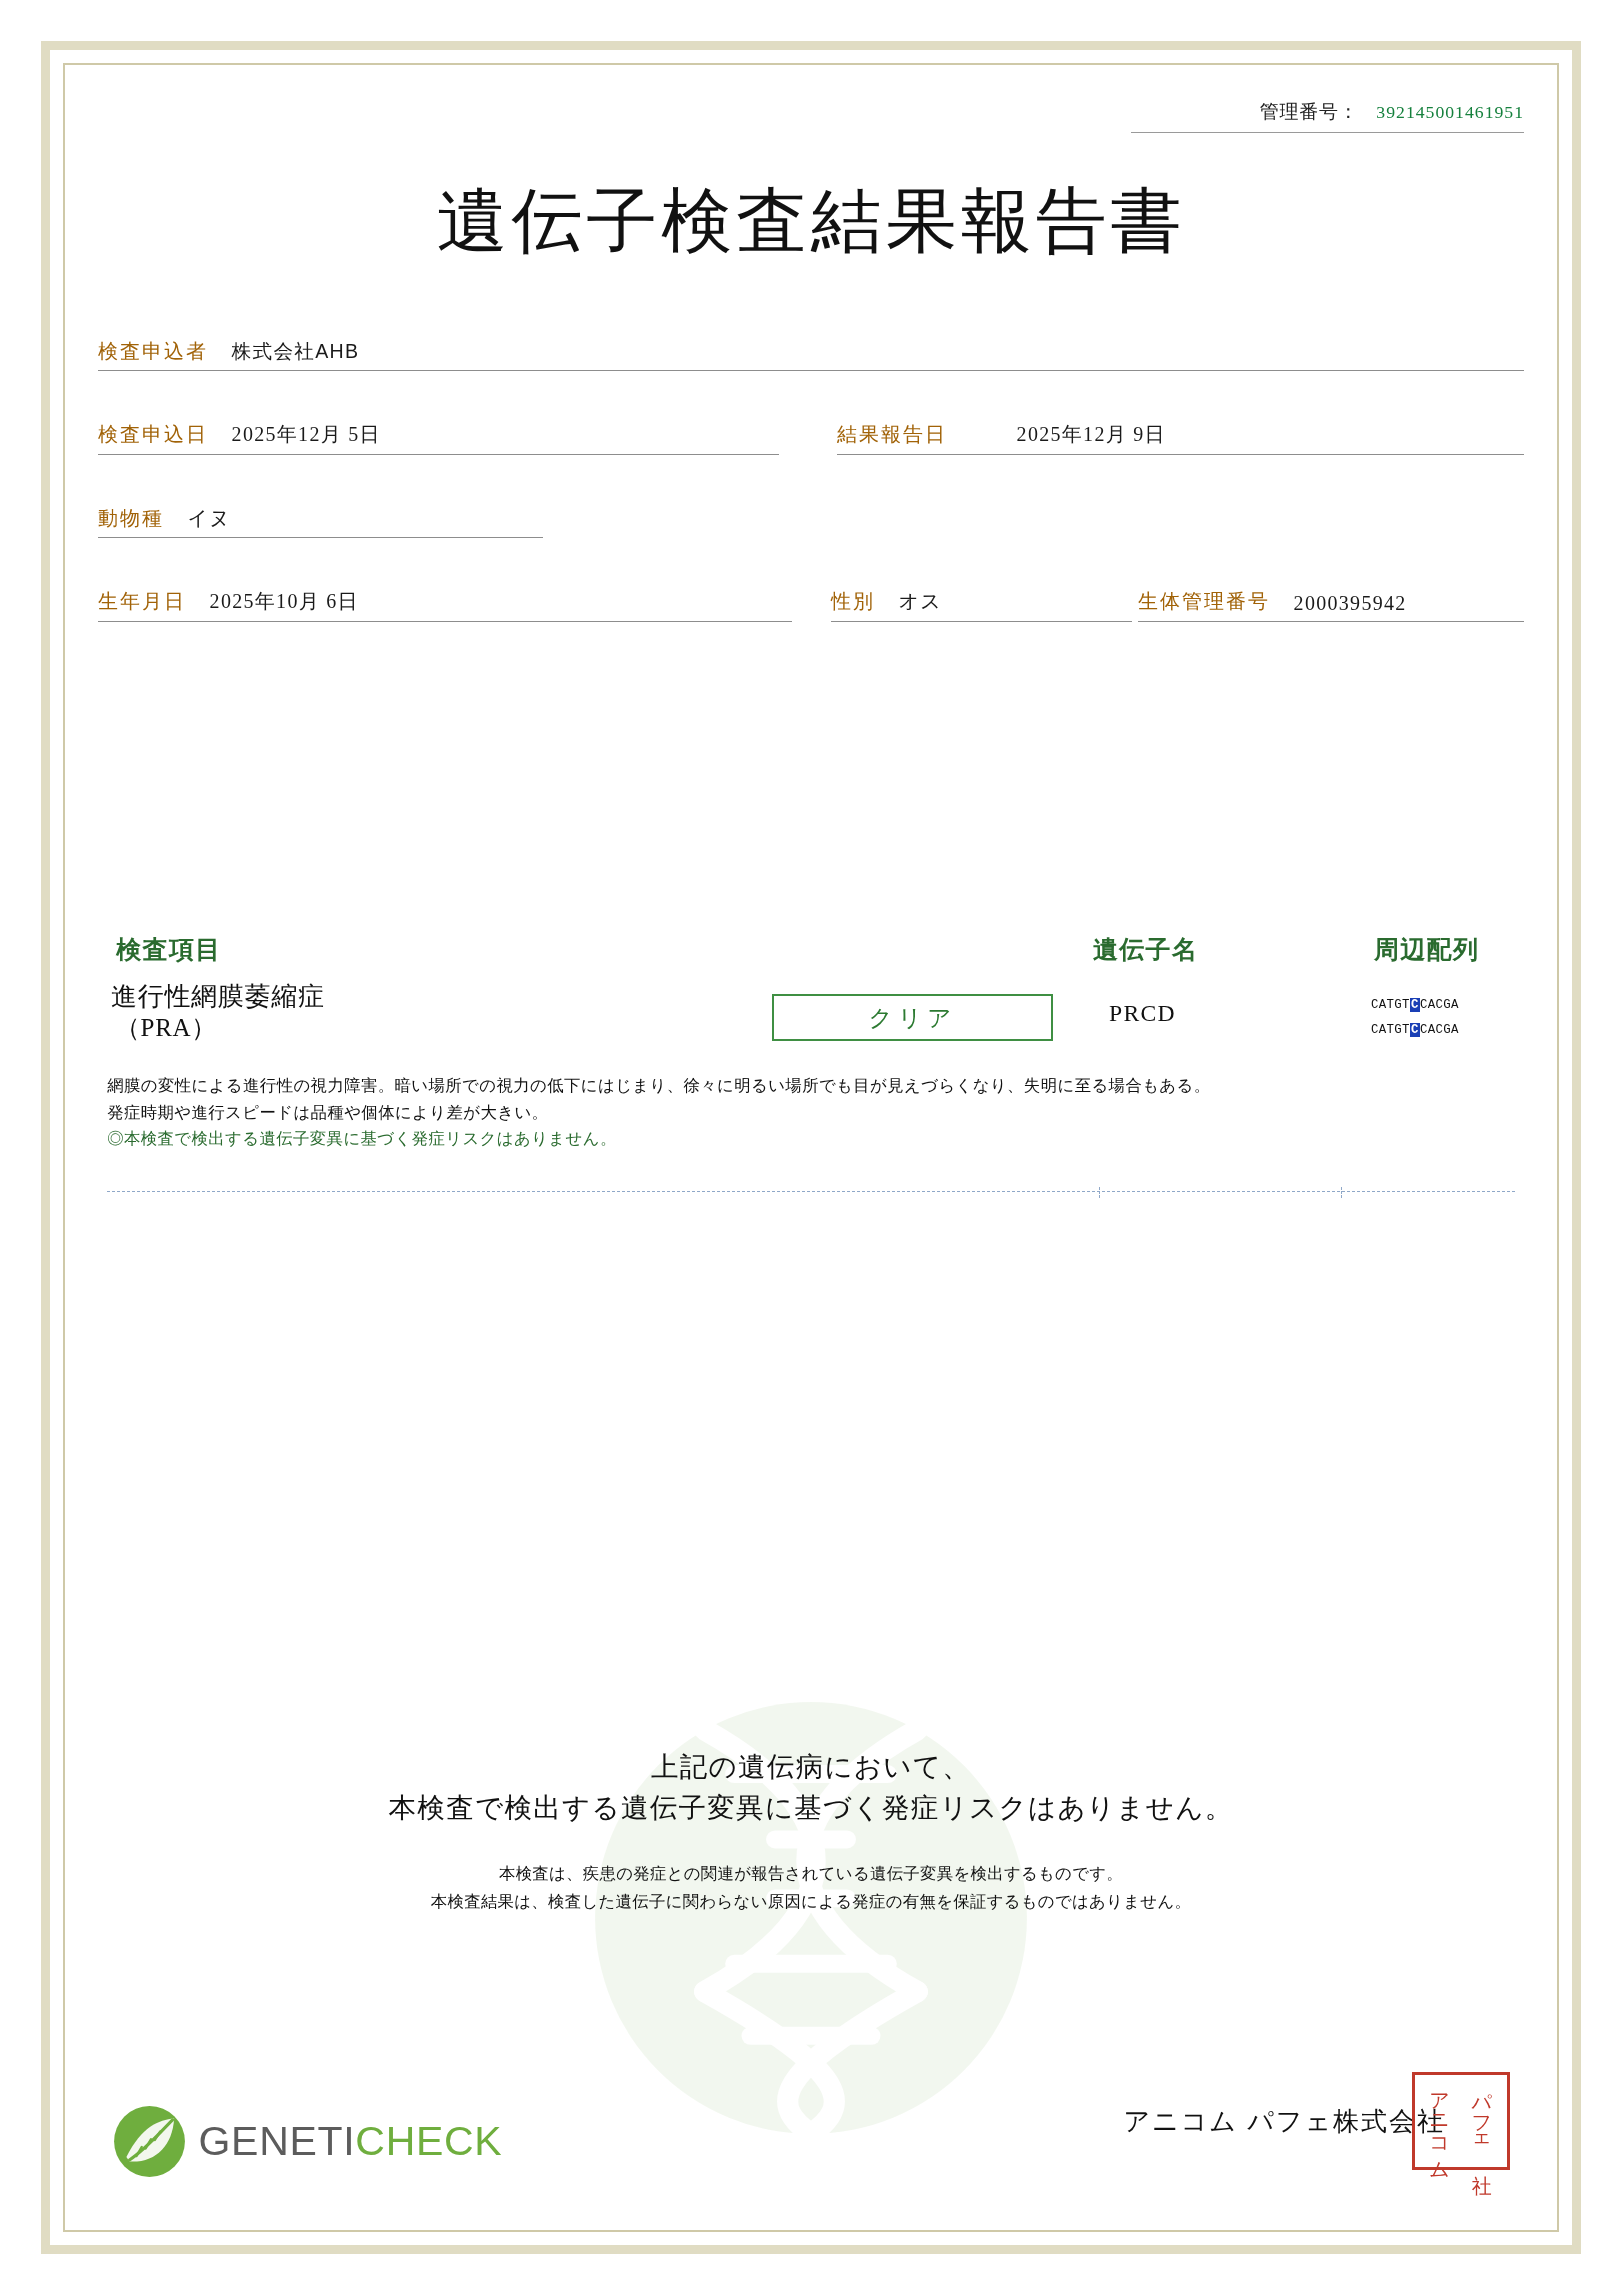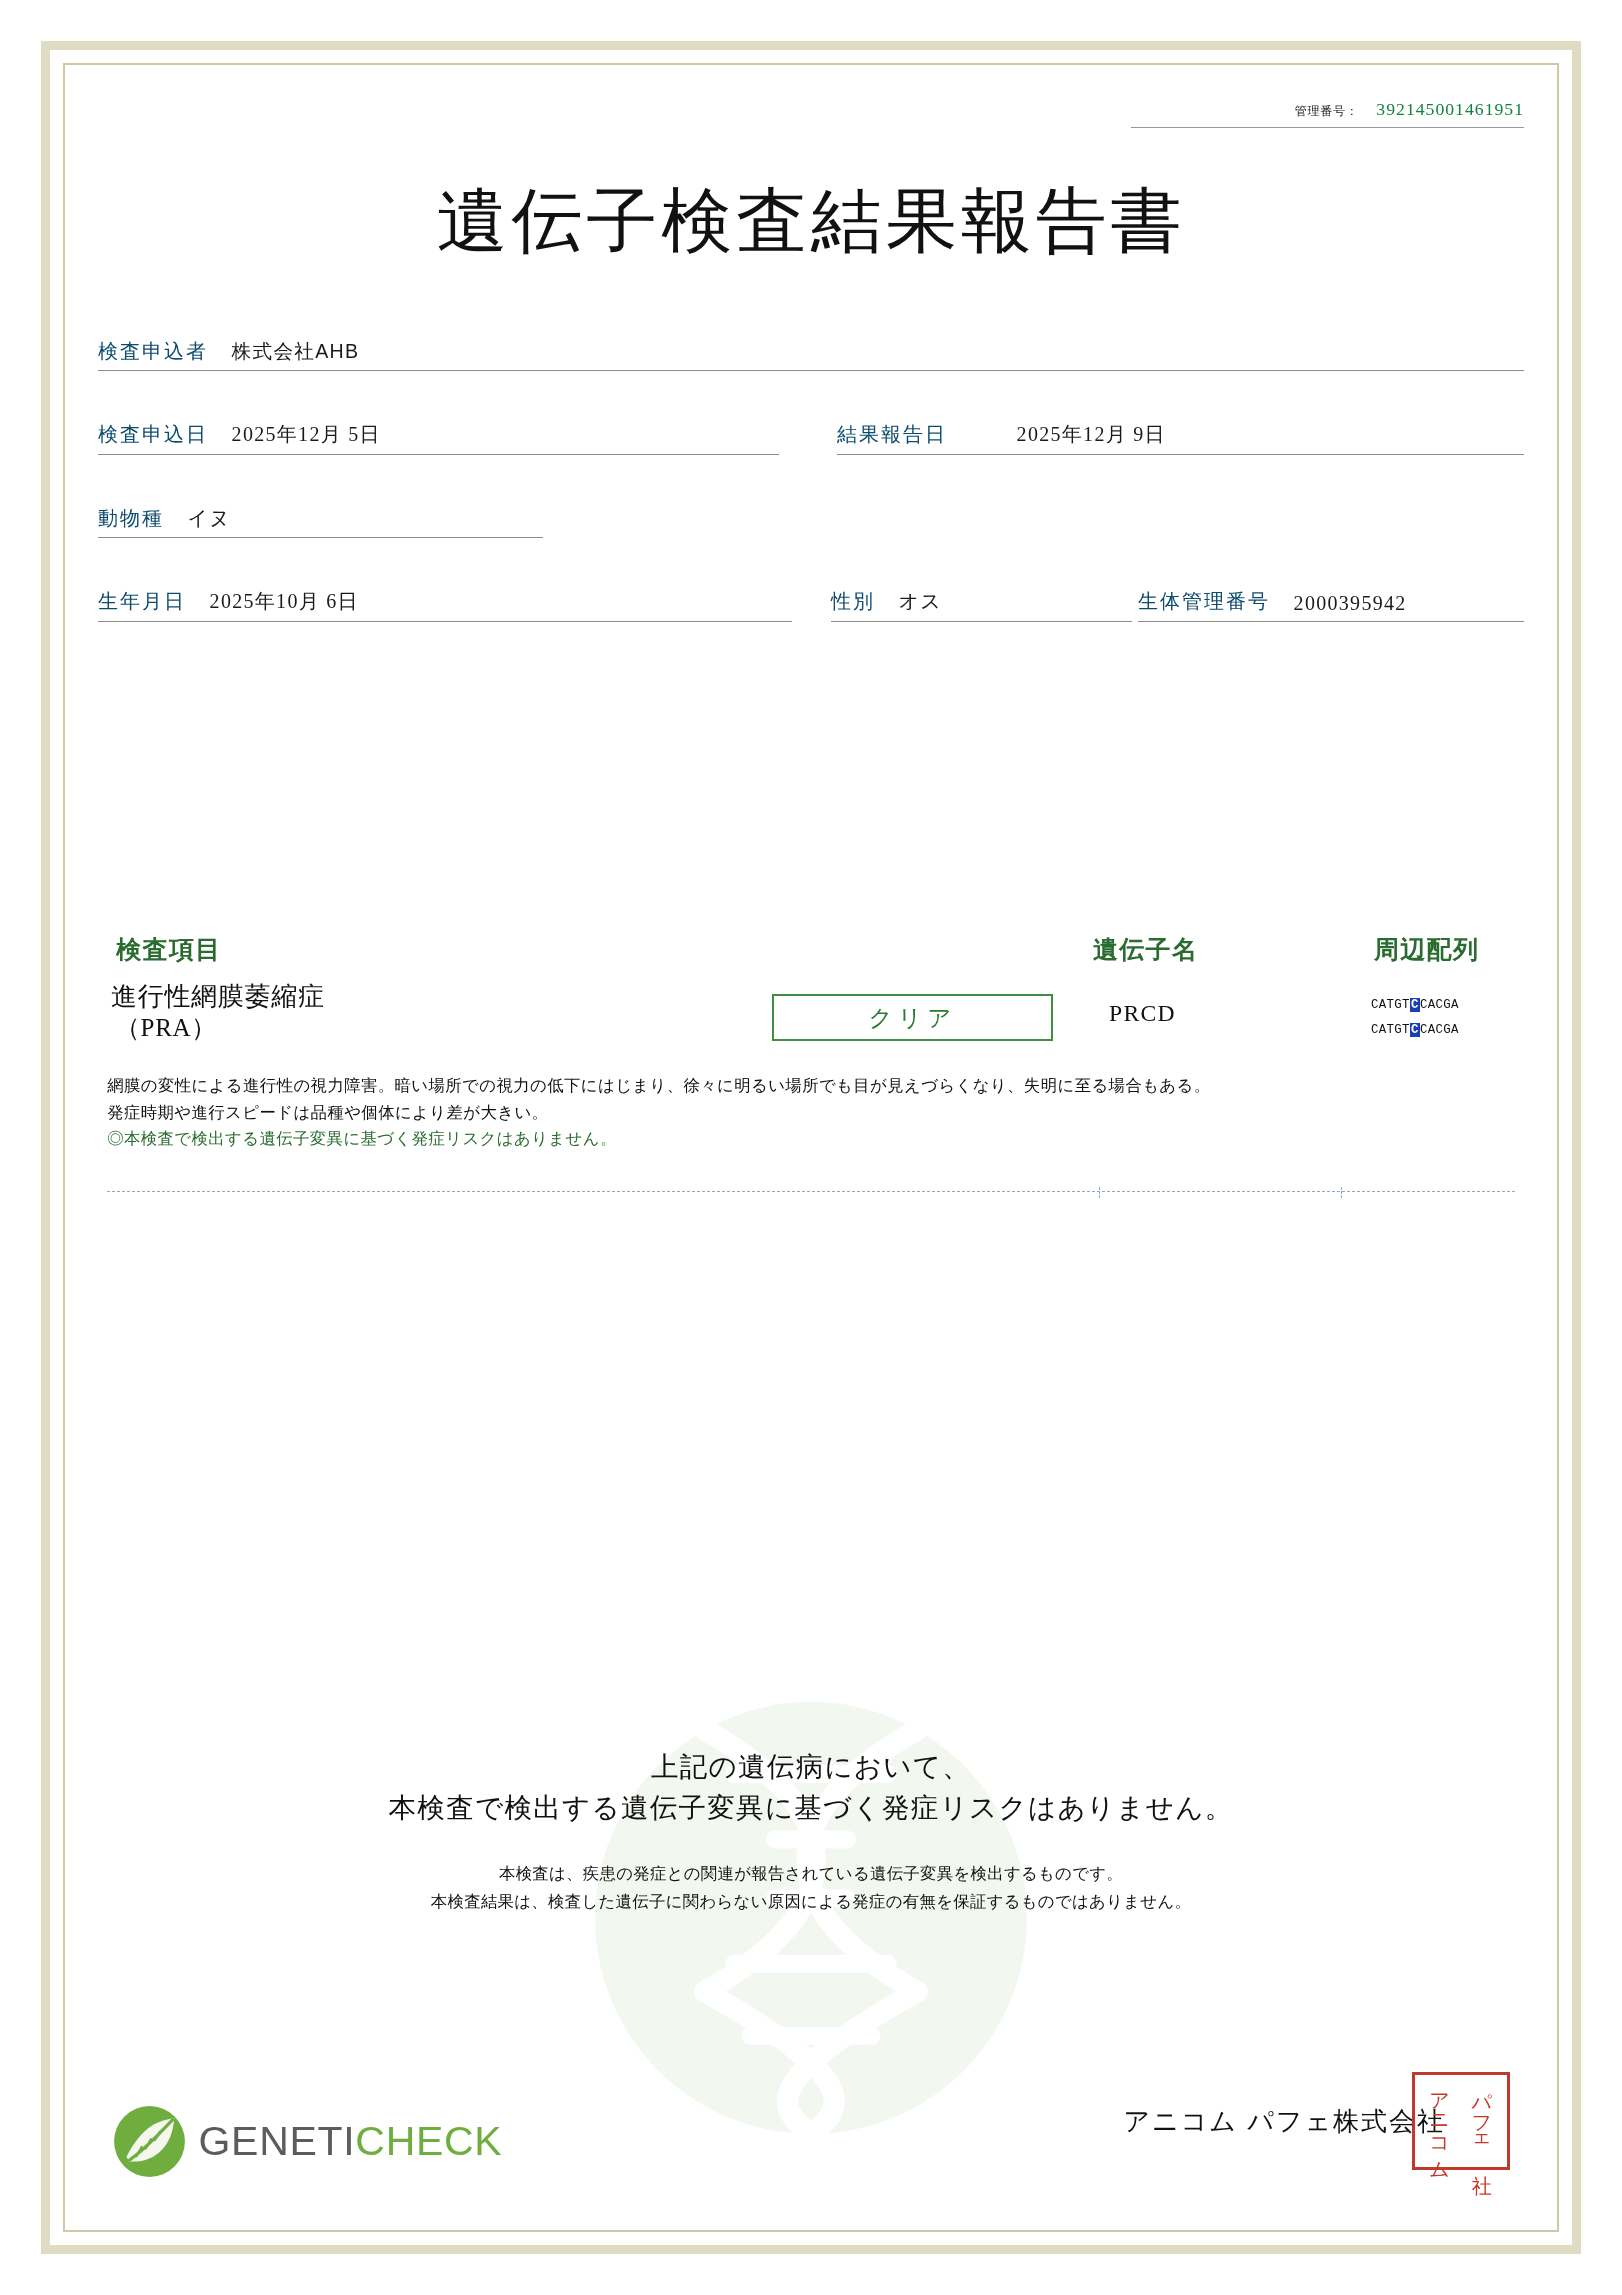--- a/index.html
+++ b/index.html
@@ -45,21 +45,21 @@
     position: absolute;
     top: 19.6px;
     right: 0;
     width: 393px;
     text-align: right;
     border-bottom: 1.3px solid #9a9a9a;
     padding-bottom: 7.9px;
   }
   .ctrl-label {
     font-family: "Liberation Sans", sans-serif;
-    font-size: 12px;
+    font-size: 19px;
     letter-spacing: 0.7px;
     color: #222;
   }
   .ctrl-value {
     font-family: "Liberation Serif", serif;
     font-size: 17.7px;
     letter-spacing: 1px;
     color: #15803d;
     margin-left: 18px;
   }
@@ -95,21 +95,21 @@
     bottom: 0;
     display: flex;
     align-items: flex-end;
     border-bottom: 1.3px solid #8d8d8d;
     height: 39px;
     box-sizing: border-box;
   }
   .f-label {
     font-size: 20px;
     letter-spacing: 2px;
-    color: #0c4a6e;
+    color: #a16207;
     white-space: nowrap;
     padding-bottom: 5.2px;
   }
   .f-value {
     font-size: 20px;
     letter-spacing: 1.3px;
     color: #1a1a1a;
     white-space: nowrap;
     padding-bottom: 5.2px;
     padding-left: 23.6px;

